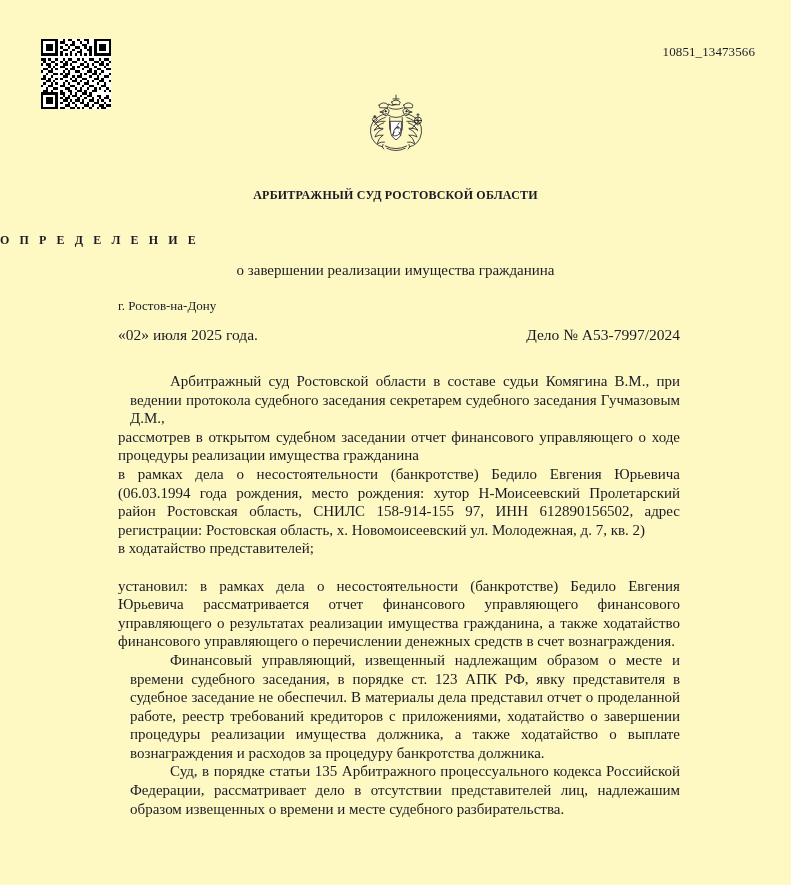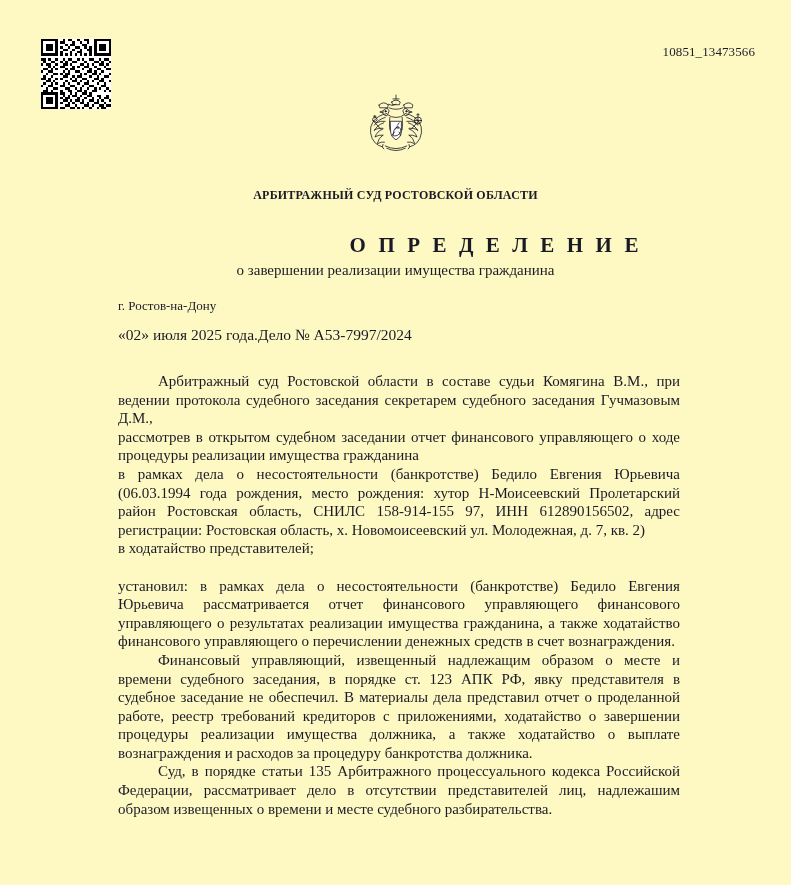--- a/index.html
+++ b/index.html
@@ -67,22 +67,22 @@
     text-align: center;
     font-size: 12px;
     font-weight: bold;
     letter-spacing: 0.2px;
   }
   .doc-kind {
     position: absolute;
     top: 233px;
     left: 0;
     width: 642px;
-    text-align: right;
-    font-size: 21px;
+    text-align: left;
+    font-size: 12px;
     font-weight: bold;
     letter-spacing: 3.6px;
   }
   .doc-subject {
     position: absolute;
     top: 262px;
     left: 0;
     width: 791px;
     text-align: center;
     font-size: 15px;
@@ -96,38 +96,39 @@
     font-size: 13px;
   }
   .meta-city { top: 298px; }
   .meta-line {
     position: absolute;
     left: 118px;
     top: 326px;
     width: 562px;
     font-size: 15.5px;
     display: flex;
+    justify-content: space-between;
   }
   .meta-line .case-no { white-space: nowrap; }
 
   
   .body {
     position: absolute;
     left: 118px;
     top: 372px;
     width: 562px;
     font-size: 15px;
     line-height: 18.6px;
   }
   .body p {
     margin: 0;
     text-align: justify;
     text-justify: inter-word;
   }
-  .body p.indent { text-indent: 40px; }
+  .body p.indent { text-indent: 40px; margin-left: 12px; }
   .body p.noindent { text-indent: 0; }
   .gap { height: 18.6px; }
 </style>
 </head>
 <body>
 
 <div class="page">
 
   <div class="header-row">
 

